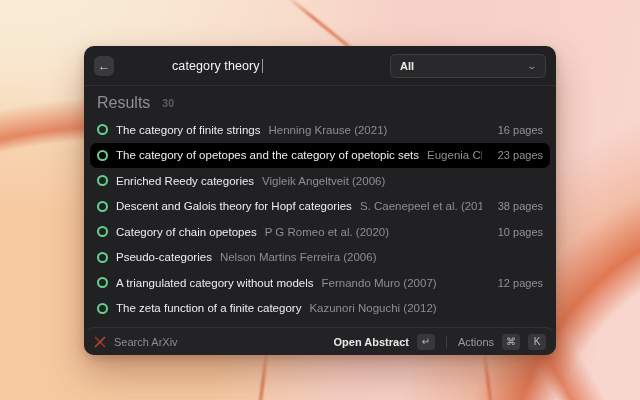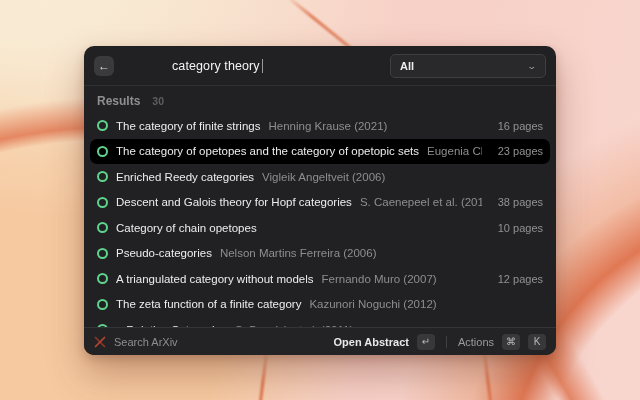--- a/index.html
+++ b/index.html
@@ -35,34 +35,34 @@
   .query-wrap { display:flex; align-items:center; flex:1; min-width:0; }
   .query { color:#f4f4f4; font-size:12.5px; font-weight:500; letter-spacing:0.1px;margin-left:48px; }
   .caret { width:1px; height:14px; background:#9a9a9a; margin-left:2px; }
   .dropdown { width:156px; height:24px; flex:0 0 156px; background:#29292b;
     border:1px solid #3e3e41; border-radius:5px; display:flex; align-items:center;
     justify-content:space-between; padding:0 9px; }
   .dropdown-value { color:#ececec; font-size:11px; font-weight:600; }
   .chev { color:#9a9a9a; font-size:9px; transform:scaleX(1.4); }
 
   .results-head { display:flex; align-items:center; gap:12px; padding:8px 13px 4px; }
-  .results-label { color:#8f8f90; font-size:12px; font-weight:700; }
+  .results-label { color:#8f8f90; font-size:16px; font-weight:400; }
   .results-count { color:#5e5e60; font-size:10.5px; font-weight:600; }
 
   .list { flex:1; overflow:hidden; padding:1px 6px 0; }
   .row { height:25.5px; display:flex; align-items:center; gap:8px; padding:0 7px; border-radius:7px; }
   .row.selected { background:#000000; }
   .ring { width:11px; height:11px; flex:0 0 11px; border:2px solid #5fd38d; border-radius:50%; }
   .row-title { color:#ededee; font-size:11.5px; font-weight:400; white-space:nowrap; }
   .row-author { color:#8e8e90; font-size:11.5px; white-space:nowrap; overflow:hidden; text-overflow:clip; }
   .row-spacer { flex:1; }
   .row-pages { color:#929294; font-size:11px; white-space:nowrap; }
 
   .footer { height:28px; flex:0 0 28px; display:flex; align-items:center; gap:8px;
-    padding:0 10px; border-top:1px solid rgba(255,255,255,0.08); background:#232325; }
+    padding:0 10px; border-top:1px solid rgba(255,255,255,0.08); background:#232325;border-radius:11px; }
   .app-name { color:#8e8e90; font-size:11px; }
   .footer-spacer { flex:1; }
   .primary-label { color:#e8e8e8; font-size:11px; font-weight:600;text-align:right; }
   .keycap { min-width:18px; height:16px; padding:0 4px; background:#38383a; border-radius:4px;
     color:#b9b9bb; font-size:10px; display:flex; align-items:center; justify-content:center; }
   .foot-div { width:1px; height:12px; background:#414143; margin:0 3px; }
   .actions-label { color:#9b9b9d; font-size:11px; }
   svg { display:block; }
 </style>
 </head>
@@ -122,20 +122,21 @@
     <span class="ring"></span>
     <span class="row-title">Descent and Galois theory for Hopf categories</span>
     <span class="row-author">S. Caenepeel et al. (2017)</span>
     <span class="row-spacer"></span>
     <span class="row-pages">38 pages</span>
   </div>
 
   <div class="row">
     <span class="ring"></span>
     <span class="row-title">Category of chain opetopes</span>
+    <span class="row-author">P G Romeo et al. (2020)</span>
     <span class="row-spacer"></span>
     <span class="row-pages">10 pages</span>
   </div>
 
   <div class="row">
     <span class="ring"></span>
     <span class="row-title">Pseudo-categories</span>
     <span class="row-author">Nelson Martins Ferreira (2006)</span>
     <span class="row-spacer"></span>
     <span class="row-pages"></span>

